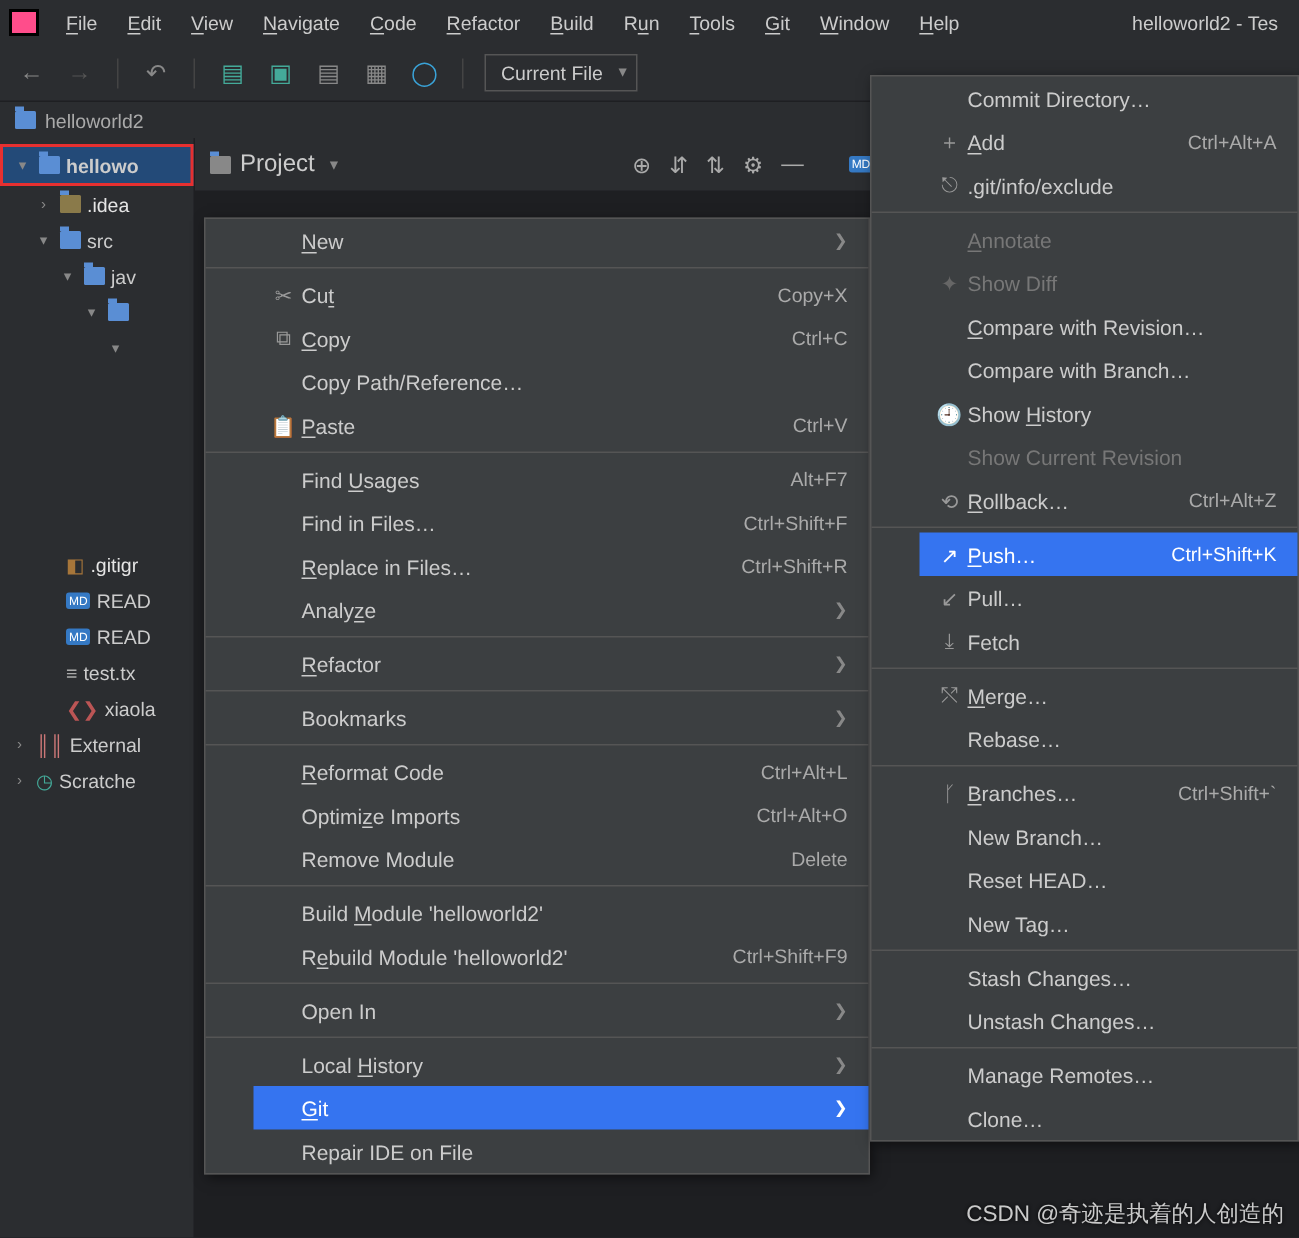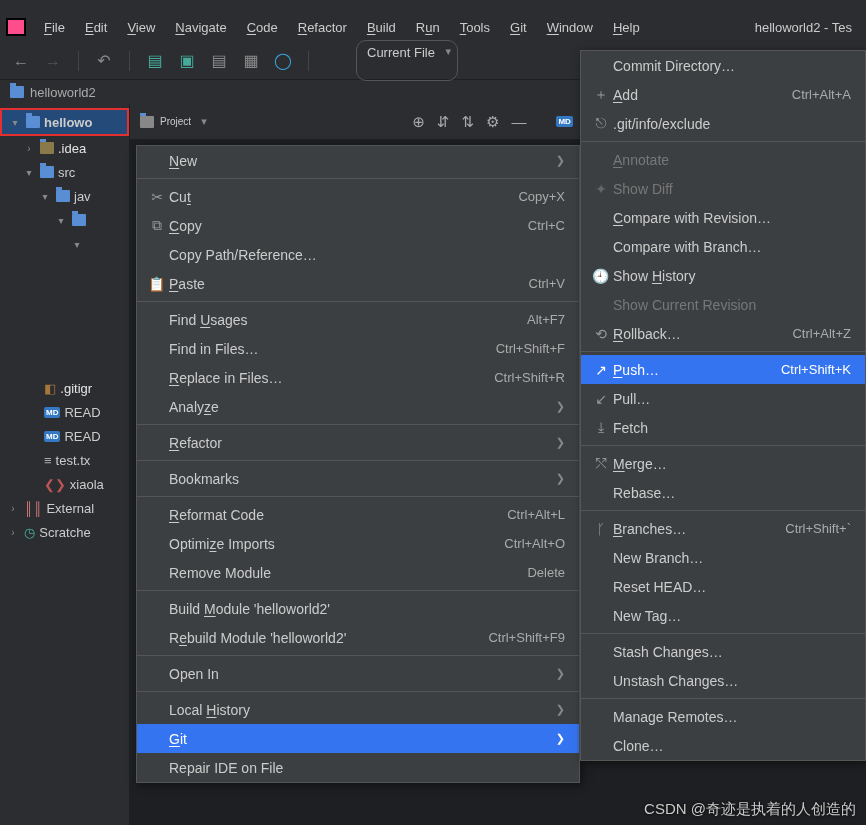--- a/index.html
+++ b/index.html
@@ -1,49 +1,49 @@
 <!DOCTYPE html>
 <html><head>
 <meta charset="utf-8">
 <style>
   * { box-sizing: border-box; margin: 0; padding: 0; font-family: -apple-system, "Segoe UI", sans-serif; }
   body { background: #2b2d30; color: #bbb; font-size: 13px; width: 866px; height: 825px; overflow: hidden; position: relative; }
-  .menubar { display:flex; align-items:center; height:30px; padding:0 6px; gap:4px; background:#2b2d30;margin-top:12px; }
+  .menubar { display:flex; align-items:center; height:30px; padding:0 6px; gap:4px; background:#2b2d30; }
   .menubar .ij { width:18px; height:18px; background:#ff4d8b; border:2px solid #000; display:inline-block; margin-right:6px;}
   .menubar span { padding:3px 8px; cursor:default; color:#ccc; }
   .menubar span u { text-decoration: underline; }
   .menubar .spacer { flex:1; }
   .title { color:#aaa; padding-right:10px;}
   .toolbar { display:flex; align-items:center; height:38px; padding:0 10px; gap:10px; background:#2b2d30; border-bottom:1px solid #1e1f22; }
   .tb-btn { width:22px; height:22px; display:flex; align-items:center; justify-content:center; color:#888; font-size:16px; }
   .tb-sep { width:1px; height:20px; background:#444; margin:0 4px;}
-  .cf { border:1px solid #555; border-radius:10px; padding:4px 22px 20px 10px; color:#ccc; font-size:13px; position:relative;margin-left:33px;}
+  .cf { border:1px solid #555; border-radius:0; padding:4px 22px 4px 10px; color:#ccc; font-size:13px; position:relative;}
   .cf::after { content:"▾"; position:absolute; right:6px; top:4px; font-size:11px; color:#888;}
   .breadcrumb { display:flex; align-items:center; height:24px; padding:0 10px; gap:6px; color:#aaa; }
   .folder-ic { width:14px; height:12px; background:#5a8ed4; display:inline-block; border-radius:1px; position:relative;}
   .folder-ic::before{content:"";position:absolute;top:-3px;left:0;width:6px;height:3px;background:#5a8ed4;}
   .mainrow { display:flex; height:calc(100% - 92px); }
   .projpanel { width:130px; background:#2b2d30; border-right:1px solid #1e1f22; }
   .projhdr { display:flex; align-items:center; height:36px; padding:0 8px; gap:6px; border-bottom:1px solid #1e1f22;}
-  .projhdr .lbl { flex:1; font-size:10px; color:#ccc;}
+  .projhdr .lbl { flex:1; font-size:16px; color:#ccc;}
   .tree { padding:4px 0; font-size:13px; color:#ccc;}
   .tree .row { display:flex; align-items:center; height:24px; padding-left:6px; white-space:nowrap; overflow:hidden;}
   .tree .arrow { width:14px; color:#888; font-size:10px; text-align:center;}
   .tree .ic { margin:0 4px;}
   .red { border:2px solid #e63030; }
   .selected { background:#234a78; }
   .dim { color:#e5e5e5; }
   .editor { flex:1; background:#1e1f22; position:relative; }
   .tabstrip { display:flex; align-items:center; height:36px; background:#2b2d30; gap:10px; padding:0 10px; border-bottom:1px solid #1e1f22;}
   .tab { display:flex; align-items:center; gap:6px; color:#ccc; font-size:14px;}
-  .md { background:#3579c4; color:#fff; font-size:8px; font-weight:bold; padding:1px 2px; border-radius:2px;}
+  .md { background:#3579c4; color:#fff; font-size:8px; font-weight:normal; padding:1px 2px; border-radius:2px;}
   .ctxmenu { position:absolute; background:#3c3f41; border:1px solid #555; box-shadow:2px 2px 8px rgba(0,0,0,0.5); font-size:14px; color:#ccc; }
   .m1 { left:136px; top:145px; width:444px; }
   .m2 { left:580px; top:50px; width:286px; }
-  .ctxmenu .mi { display:flex; align-items:center; height:29px; padding:0 14px 0 8px;}
+  .ctxmenu .mi { display:flex; align-items:center; height:29px; padding:0 14px 0 8px;margin-left:32px;}
   .ctxmenu .mi .mic { width:24px; text-align:center; color:#999; font-size:14px;}
   .ctxmenu .mi .mlbl { flex:1; }
   .ctxmenu .mi .msc { color:#aaa; font-size:13px;}
   .ctxmenu .mi .sub { color:#888; font-size:11px;}
   .ctxmenu .sep { height:1px; background:#555; margin:3px 0;}
   .ctxmenu .hi { background:#3574f0; color:#fff;}
   .ctxmenu .hi .msc,.ctxmenu .hi .sub,.ctxmenu .hi .mic { color:#fff;}
   .ctxmenu .dis { color:#777;}
   .ctxmenu .dis .mic{color:#666;}
   u { text-decoration: underline; text-underline-offset:2px;}

